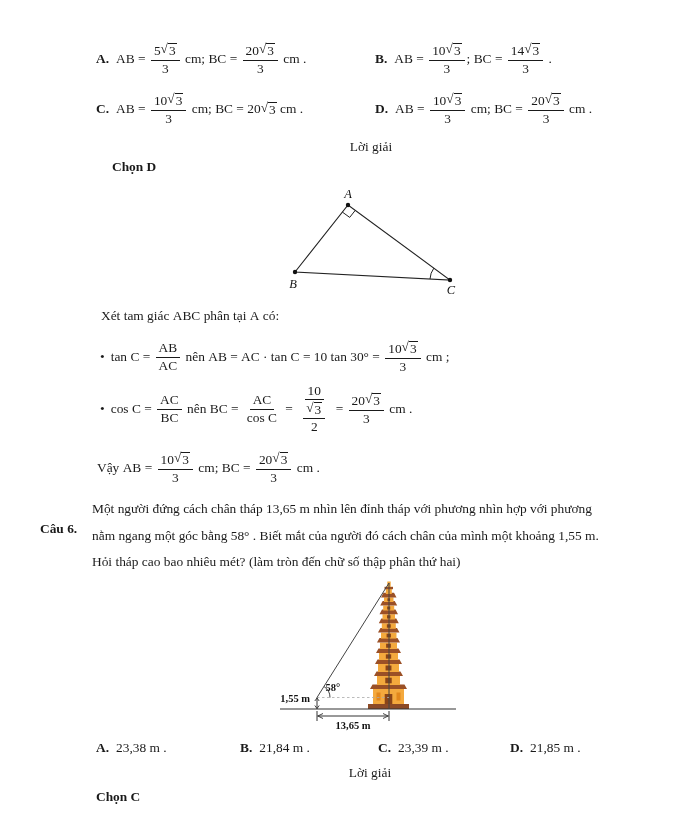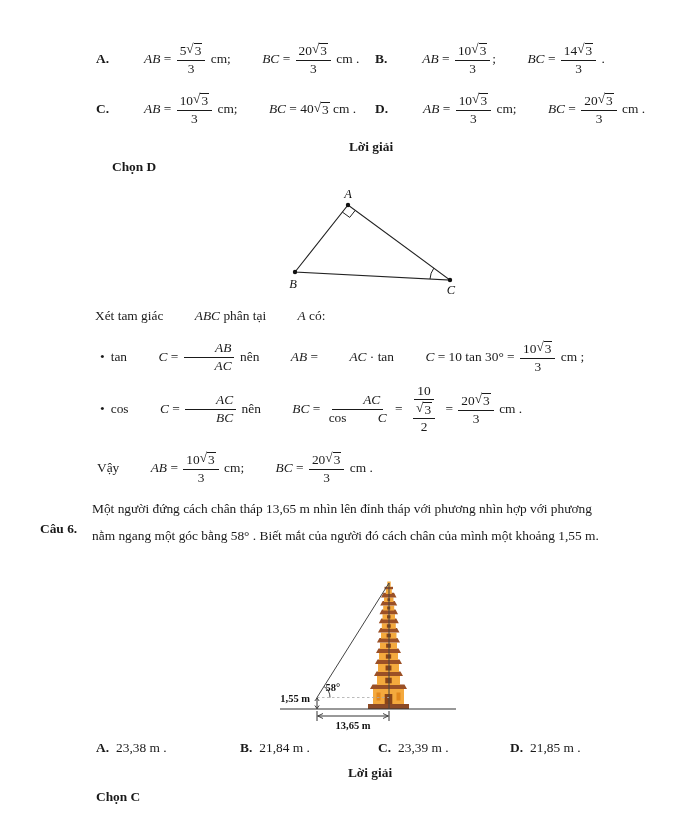--- a/index.html
+++ b/index.html
@@ -1,26 +1,26 @@
 <!DOCTYPE html>
 <html><head>
 <meta charset="utf-8">
 <style>
   html,body{margin:0;padding:0;background:#fff;}
   .page{position:relative;width:680px;height:822px;background:#ffffff;overflow:hidden;
         font-family:"Liberation Serif","DejaVu Serif",serif;color:#1a1a1a;font-size:13.4px;}
   .abs{position:absolute;}
   .row{position:absolute;display:flex;align-items:center;white-space:nowrap;}
   .b{font-weight:bold;}
-  .center{position:absolute;transform:translateX(-50%);font-weight:bold;}
+  .center{position:absolute;transform:translateX(-50%);font-weight:normal;}
   .olab{font-weight:bold;margin-right:7px;white-space:pre;}
   .bullet{margin-right:6px;}
   .mexpr{display:inline-flex;align-items:center;white-space:nowrap;}
   .mt,.mi{white-space:pre;}
-  .mi{font-style:italic;margin-left:28px;}
+  .mi{}
   .frac{display:inline-flex;flex-direction:column;align-items:center;margin:0 2px;}
   .fnum{display:inline-flex;align-items:flex-end;justify-content:center;border-bottom:1.2px solid #1a1a1a;
         padding:0 3px 1px;line-height:1.05;}
   .fden{display:inline-flex;align-items:flex-start;justify-content:center;padding:1px 3px 0;line-height:1.05;}
   .rad{display:inline-flex;align-items:flex-start;}
   .rs{line-height:1.05;}
   .rb{border-top:1.2px solid #1a1a1a;line-height:1.05;margin-top:1px;padding:0 1px;}
   .para{position:absolute;line-height:26.5px;white-space:nowrap;}
   .para .pline{display:flex;height:26.5px;}
   svg text{font-family:"Liberation Serif","DejaVu Serif",serif;}
@@ -114,21 +114,21 @@
               <span class="rs">√</span>
               <span class="rb">3</span>
             </span>
           </span>
           <span class="fden">
             <span class="mt">3</span>
           </span>
         </span>
         <span class="mt"> cm; </span>
         <span class="mi">BC</span>
-        <span class="mt"> = 40</span>
+        <span class="mt"> = 20</span>
         <span class="rad">
           <span class="rs">√</span>
           <span class="rb">3</span>
         </span>
         <span class="mt"> cm .</span>
       </span>
   </div>
   <div class="row" style="left:375px;top:86px;height:46px">
     <span class="olab">D.</span>
     <span class="mexpr">
@@ -173,21 +173,21 @@
     <path d="M72.4,28.1 L79.7,33.4 L85.3,26.3" fill="none" stroke="#222" stroke-width="1"></path>
     <path d="M160,95 A20,20 0 0 1 163.87,84.14" fill="none" stroke="#222" stroke-width="1"></path>
     <circle cx="78" cy="21" r="2.2" fill="#111"></circle>
     <circle cx="25" cy="88" r="2.2" fill="#111"></circle>
     <circle cx="180" cy="96" r="2.2" fill="#111"></circle>
     <text class="vlab" x="78" y="14" text-anchor="middle">A</text>
     <text class="vlab" x="23" y="104" text-anchor="middle">B</text>
     <text class="vlab" x="181" y="110" text-anchor="middle">C</text>
   </svg>
 
-  <div class="row" style="left:95px;top:306px;height:20px">
+  <div class="row" style="left:101px;top:306px;height:20px">
     <span class="mexpr">
         <span class="mt">Xét tam giác </span>
         <span class="mi">ABC</span>
         <span class="mt"> phân tại </span>
         <span class="mi">A</span>
         <span class="mt"> có:</span>
       </span>
   </div>
   <div class="row" style="left:100px;top:334px;height:46px">
     <span class="bullet">•</span>
@@ -322,20 +322,25 @@
       </span>
   </div>
 
   <div class="abs b" style="left:40px;top:516px;line-height:26.5px">Câu 6.</div>
   <div class="para" style="left:92px;top:496px">
     <div class="pline">
         <span class="mt">Một người đứng cách chân tháp 13,65 m nhìn lên đỉnh tháp với phương nhìn hợp với phương</span>
       </div>
     <div class="pline">
         <span class="mt">nằm ngang một góc bằng 58° . Biết mắt của người đó cách chân của mình một khoảng 1,55 m.</span>
+      </div>
+    <div class="pline">
+        <span class="mt">Hỏi tháp cao bao nhiêu mét? (</span>
+        <span class="mi">làm tròn đến chữ số thập phân thứ hai</span>
+        <span class="mt">)</span>
       </div>
   </div>
 
   <svg class="abs" style="left:268px;top:580px" width="195" height="155" viewBox="0 0 195 155">
     <g id="pagoda">
       <g id="tiers">
           <rect x="105" y="109" width="31" height="15" fill="#f4a93d"></rect>
           <polygon points="102,109 139,109 136.5,104.4 104.5,104.4" fill="#9b5026"></polygon>
           <rect x="109" y="96" width="23" height="9" fill="#f4a93d"></rect>
           <rect x="117.28" y="97.71" width="6.44" height="5.58" fill="#8a4417"></rect>

